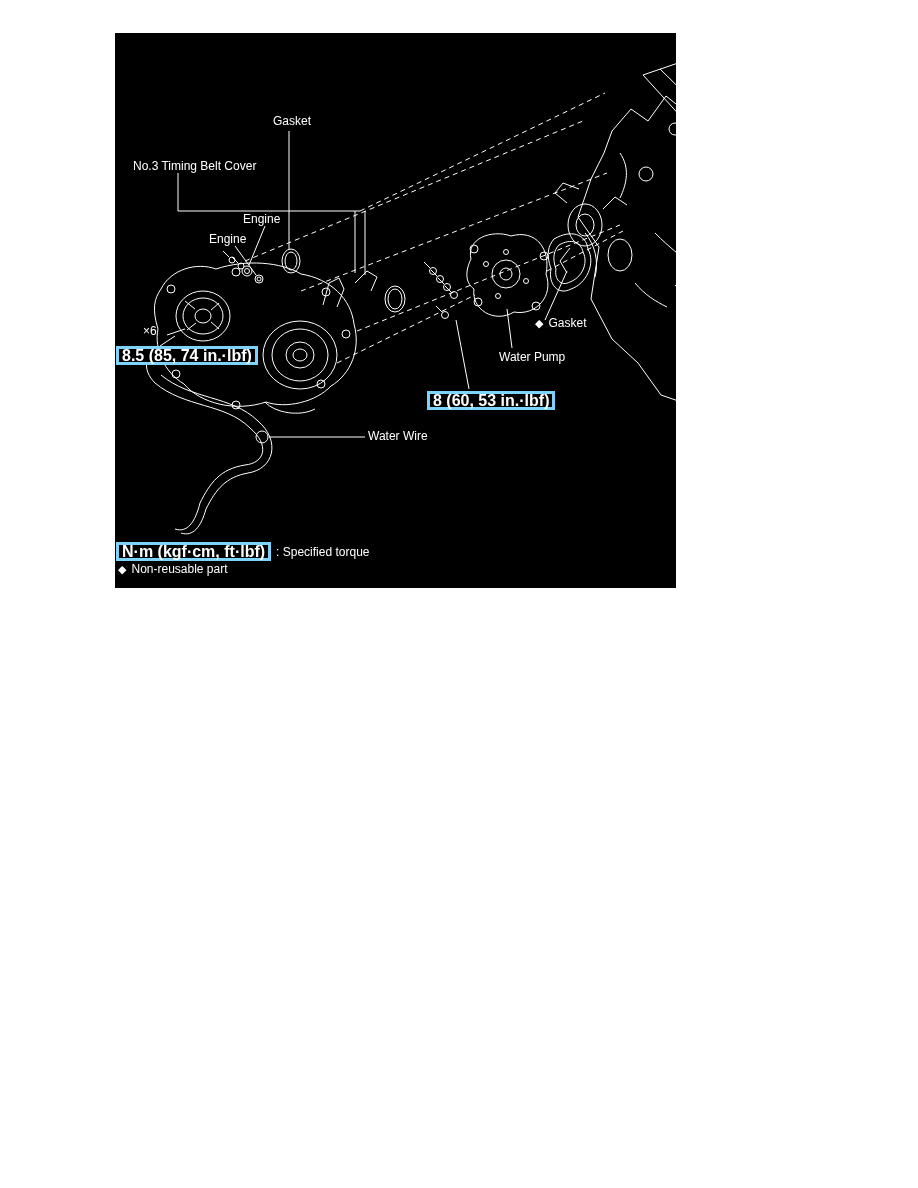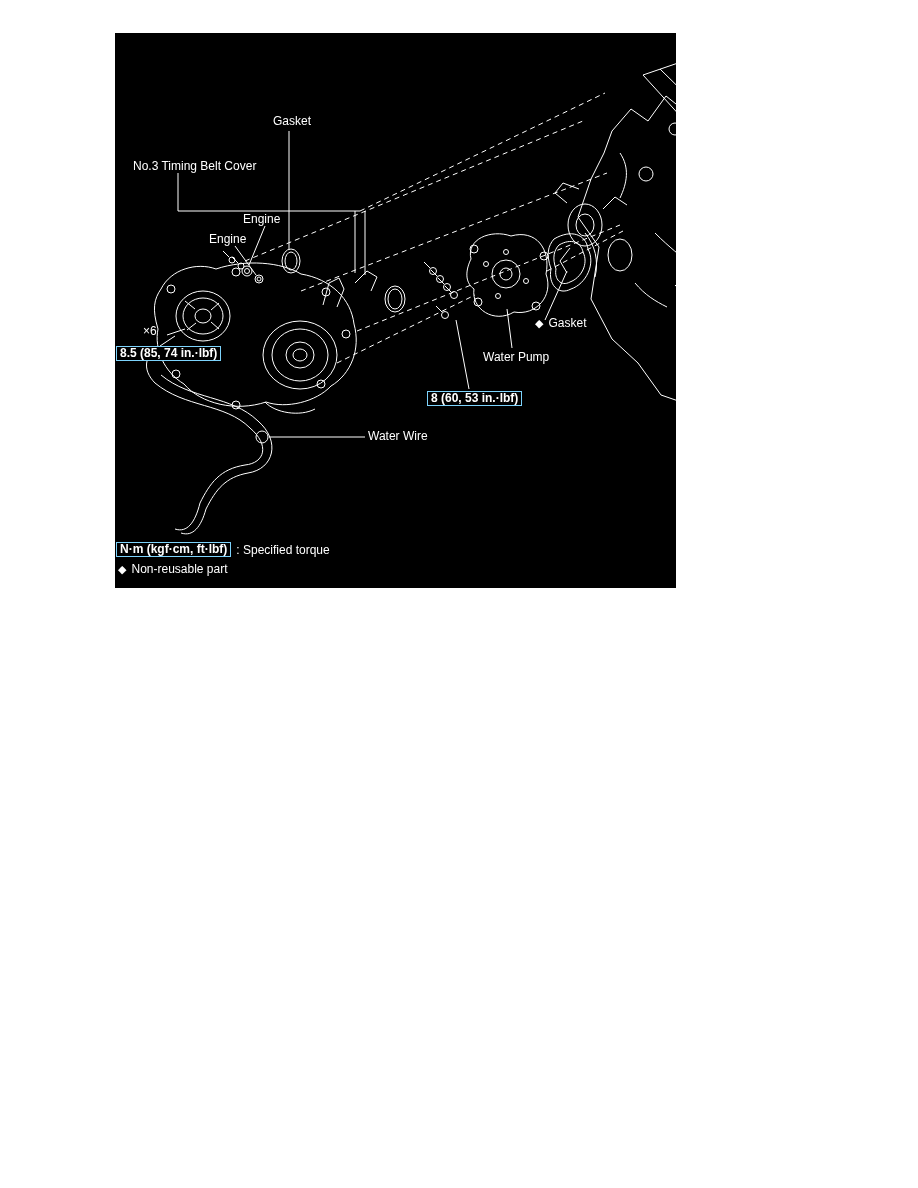--- a/index.html
+++ b/index.html
@@ -28,24 +28,24 @@
   .art * { vector-effect: non-scaling-stroke; }
   .lbl {
     position: absolute;
     color: #ffffff;
     font-size: 12px;
     line-height: 14px;
     white-space: nowrap;
   }
   .torque-box {
     display: inline-block;
-    border: 1px solid #7dd3fc;
+    border: 3px solid #7dd3fc;
     background: #000000;
     color: #ffffff;
-    font-size: 12px;
+    font-size: 16px;
     line-height: 13px;
     padding: 0 3px;
     font-weight: bold;
   }
   .legend-row {
     display: flex;
     align-items: center;
     gap: 5px;
   }
   .diamond {
@@ -205,21 +205,21 @@
 
   <div class="lbl" style="left:28px; top:291px;">×6</div>
 
   <div class="lbl torque-box" style="left:1px; top:313px;">8.5 (85, 74 in.·lbf)</div>
 
   <div class="lbl legend-row" style="left:420px; top:283px;">
     <span class="diamond">◆</span>
     <span>Gasket</span>
   </div>
 
-  <div class="lbl" style="left:368px; top:317px;">Water Pump</div>
+  <div class="lbl" style="left:384px; top:317px;">Water Pump</div>
 
   <div class="lbl torque-box" style="left:312px; top:358px;">8 (60, 53 in.·lbf)</div>
 
   <div class="lbl" style="left:253px; top:396px;">Water Wire</div>
 
   <div class="lbl legend-row" style="left:1px; top:509px;">
     <span class="torque-box">N·m (kgf·cm, ft·lbf)</span>
     <span>: Specified torque</span>
   </div>
 

